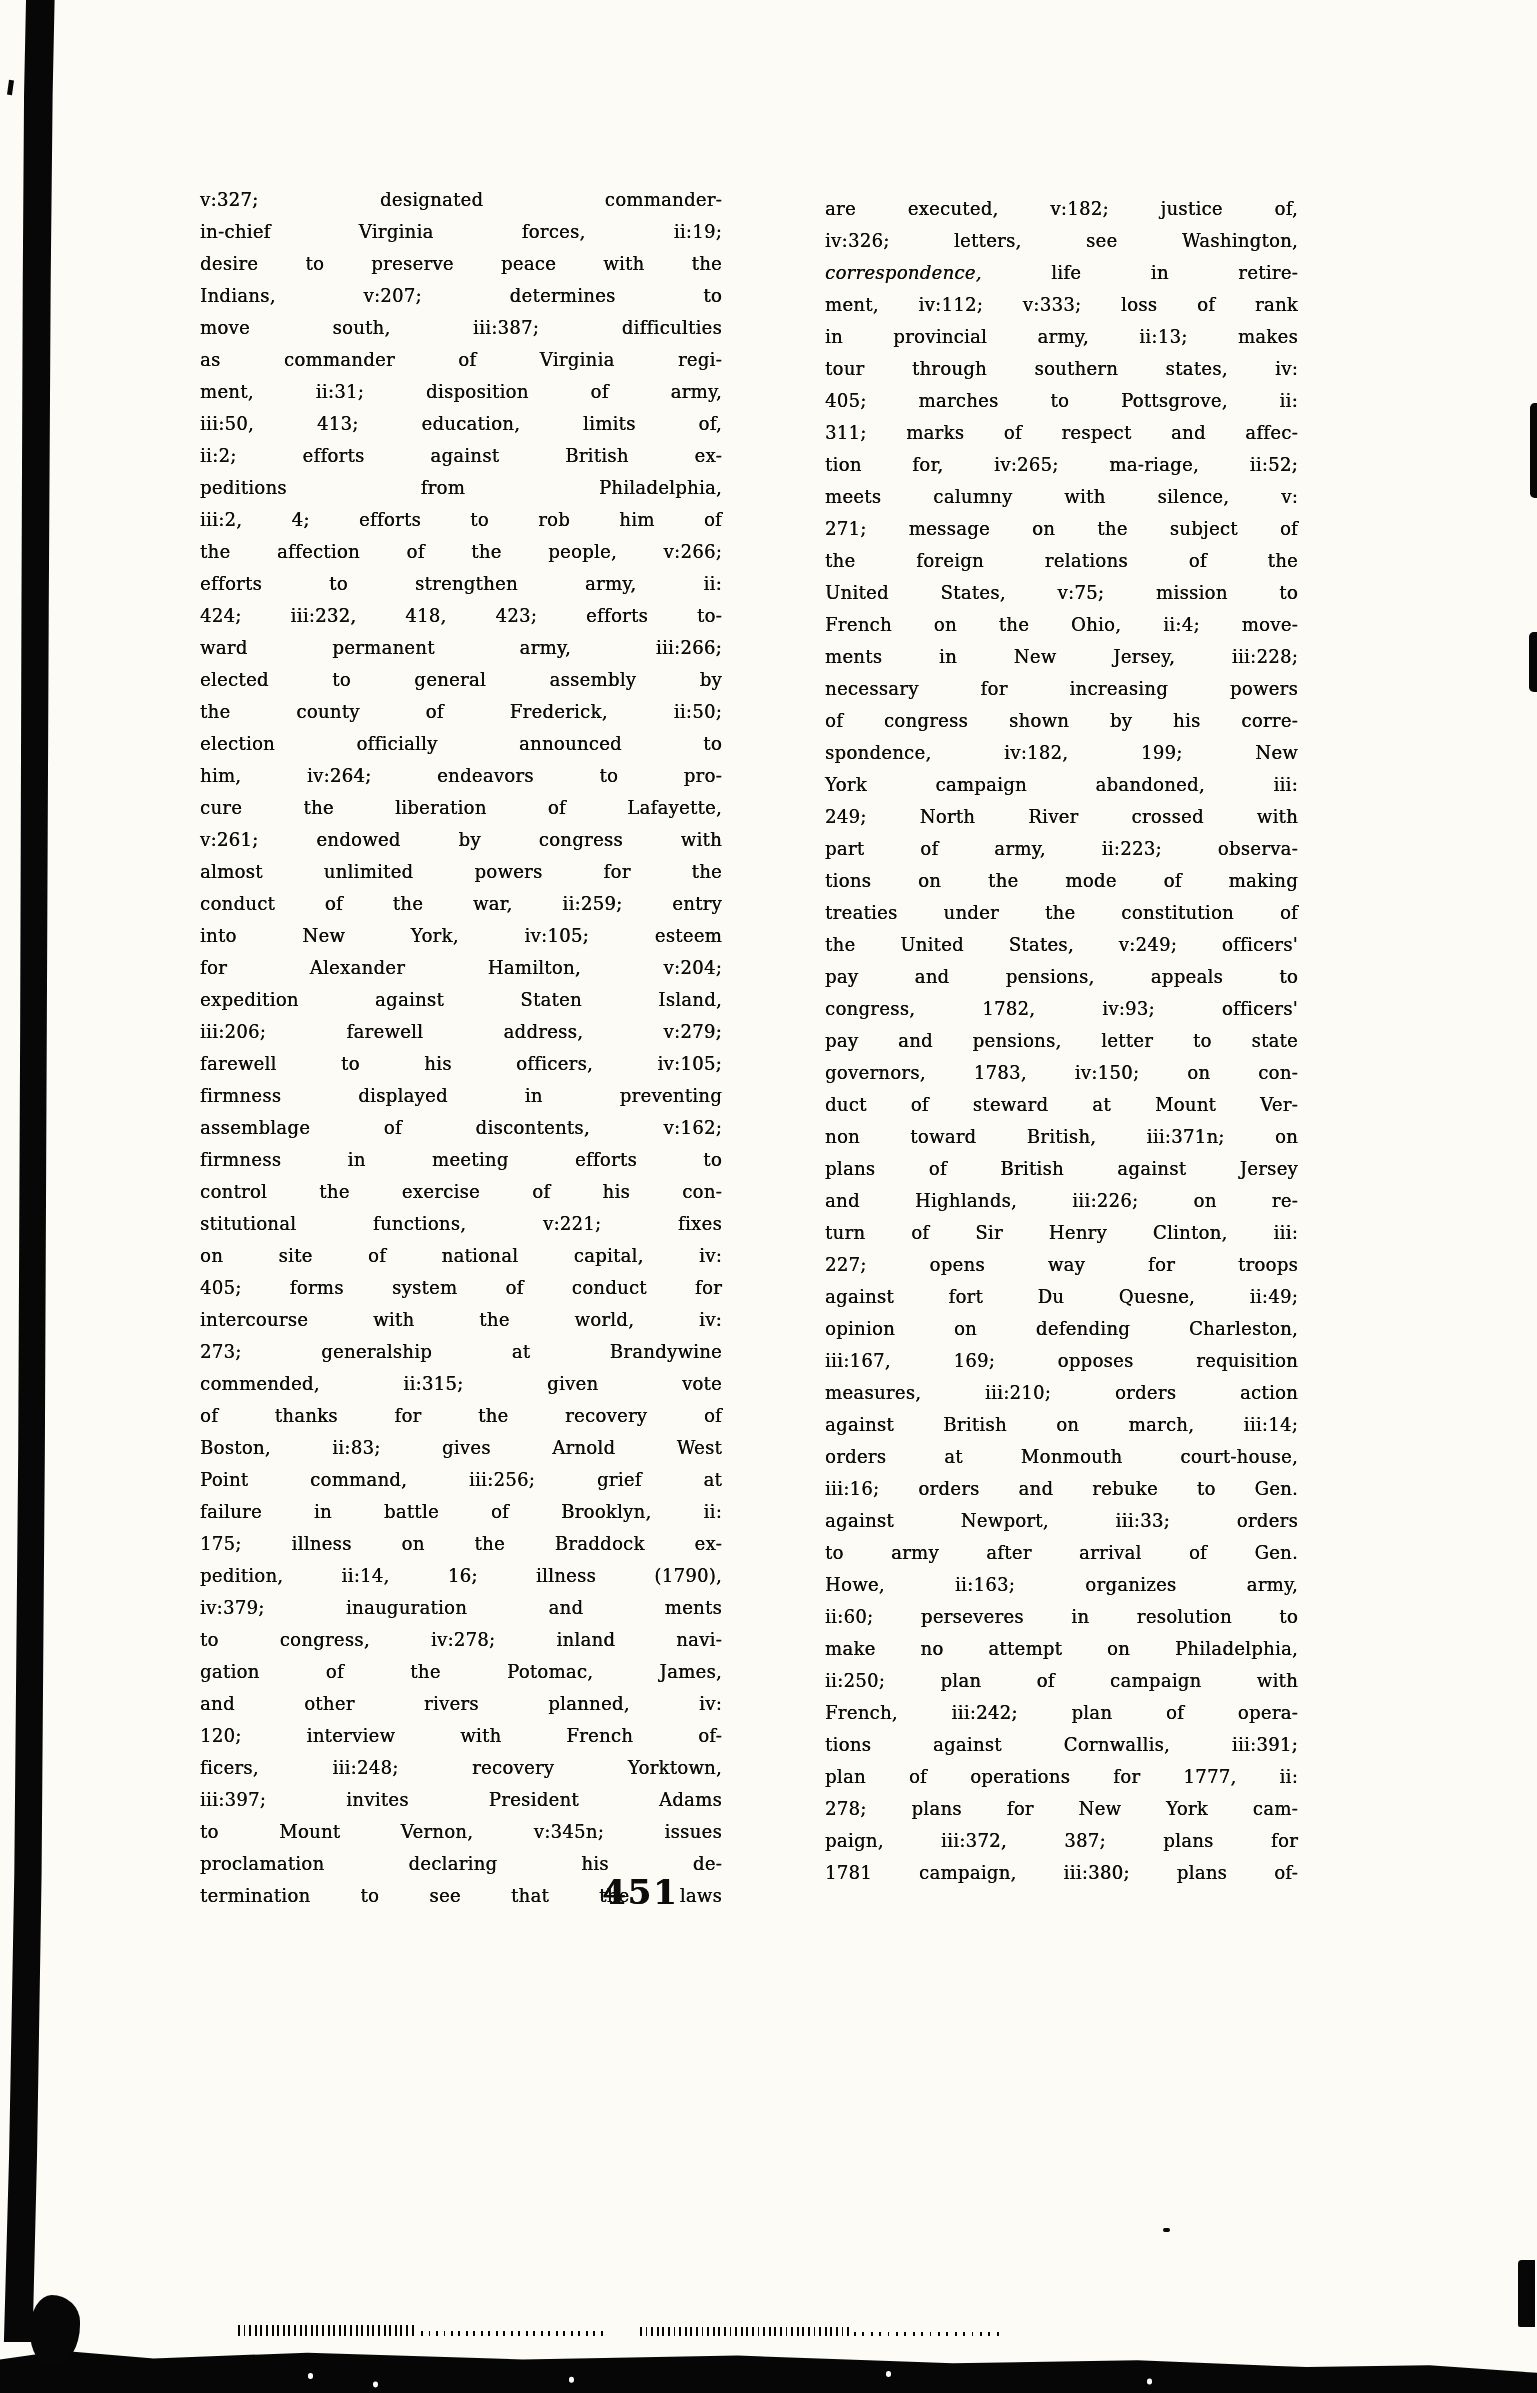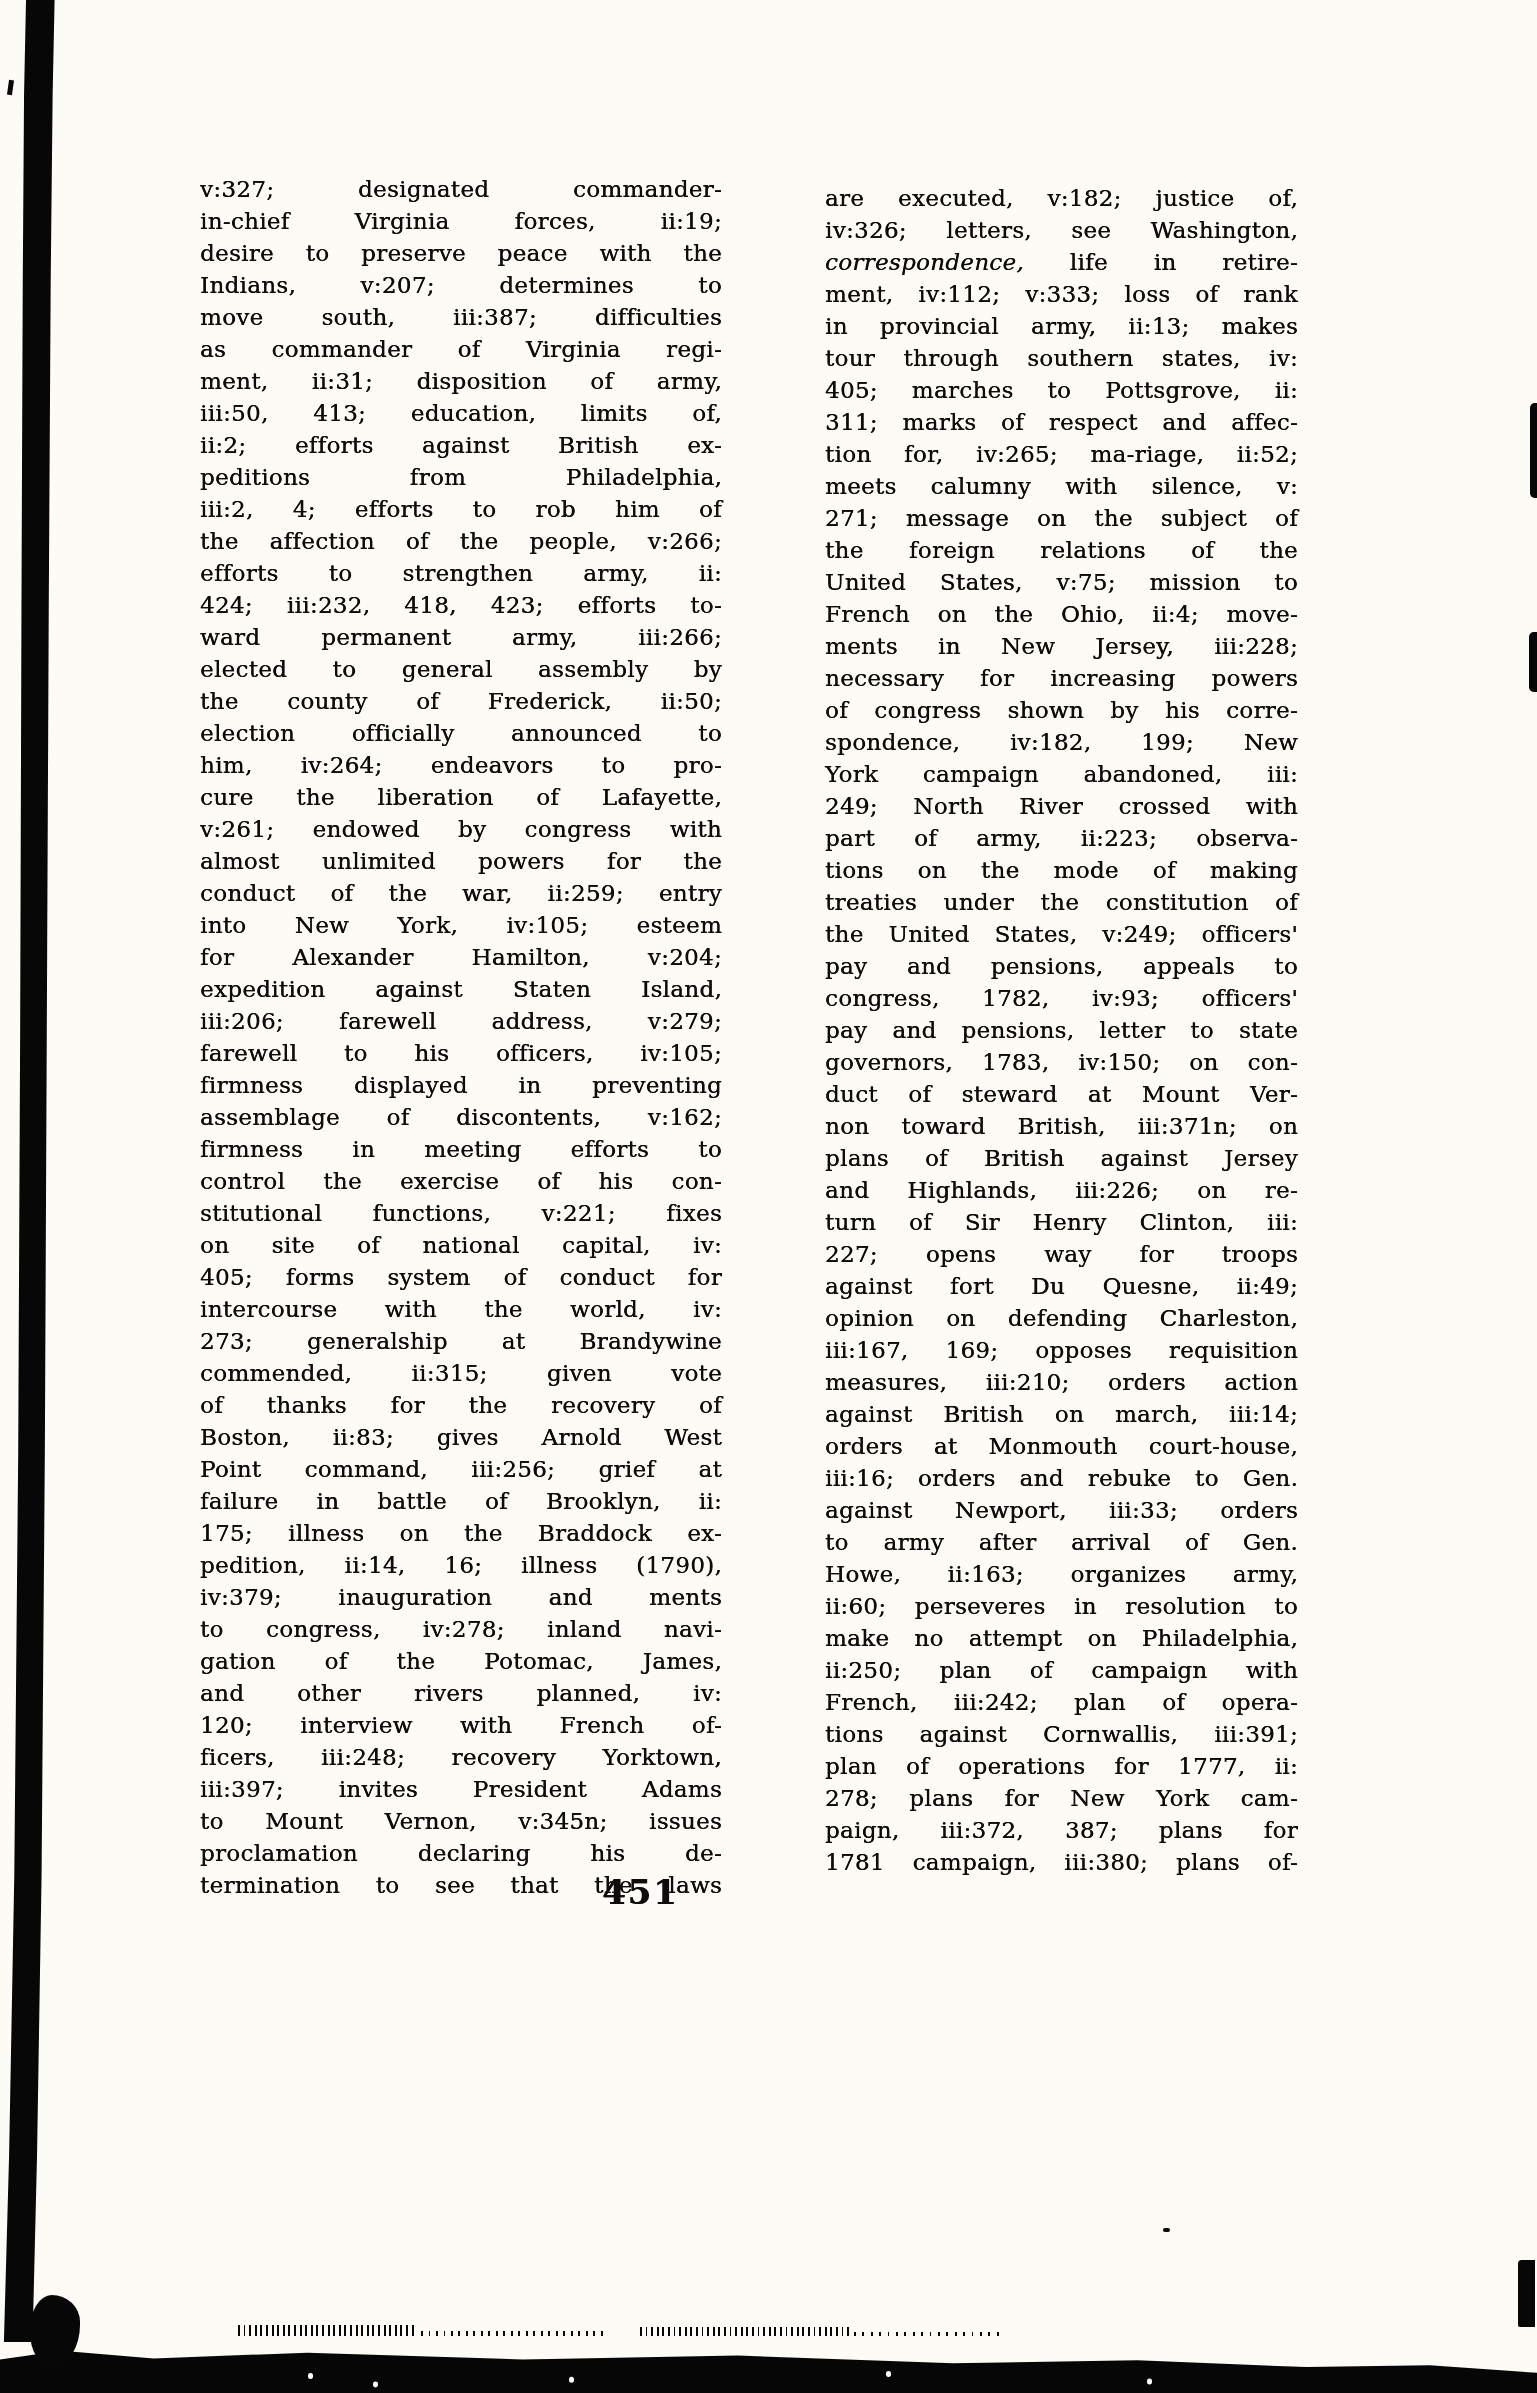--- a/index.html
+++ b/index.html
@@ -6,22 +6,22 @@
   .page{
     position:relative;
     width:1537px;height:2393px;
     background:#fcfbf6;
     overflow:hidden;
     font-family:"DejaVu Serif","Liberation Serif",serif;
     color:#0d0c0a;
   }
   .col{
     position:absolute;
-    top:173px;
-    font-size:23px;
+    top:184px;
+    font-size:18px;
     line-height:32px;
     letter-spacing:0.3px;
     word-spacing:1.9px;
     text-shadow:0.3px 0 0 currentColor;
   }
   .col .line{
     text-align:justify;
     text-align-last:justify;
     white-space:normal;
     height:32px;

